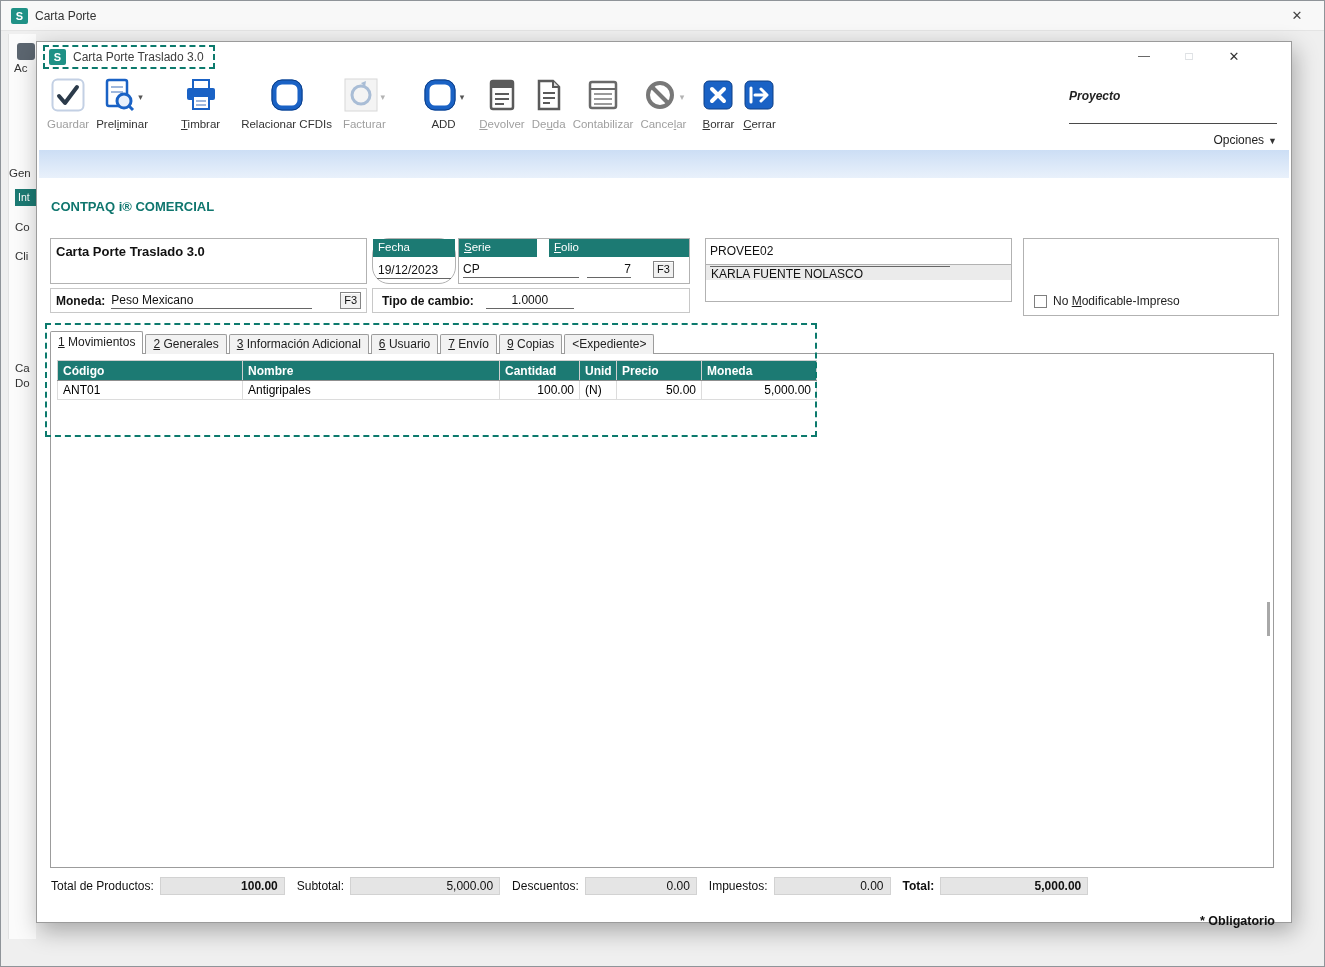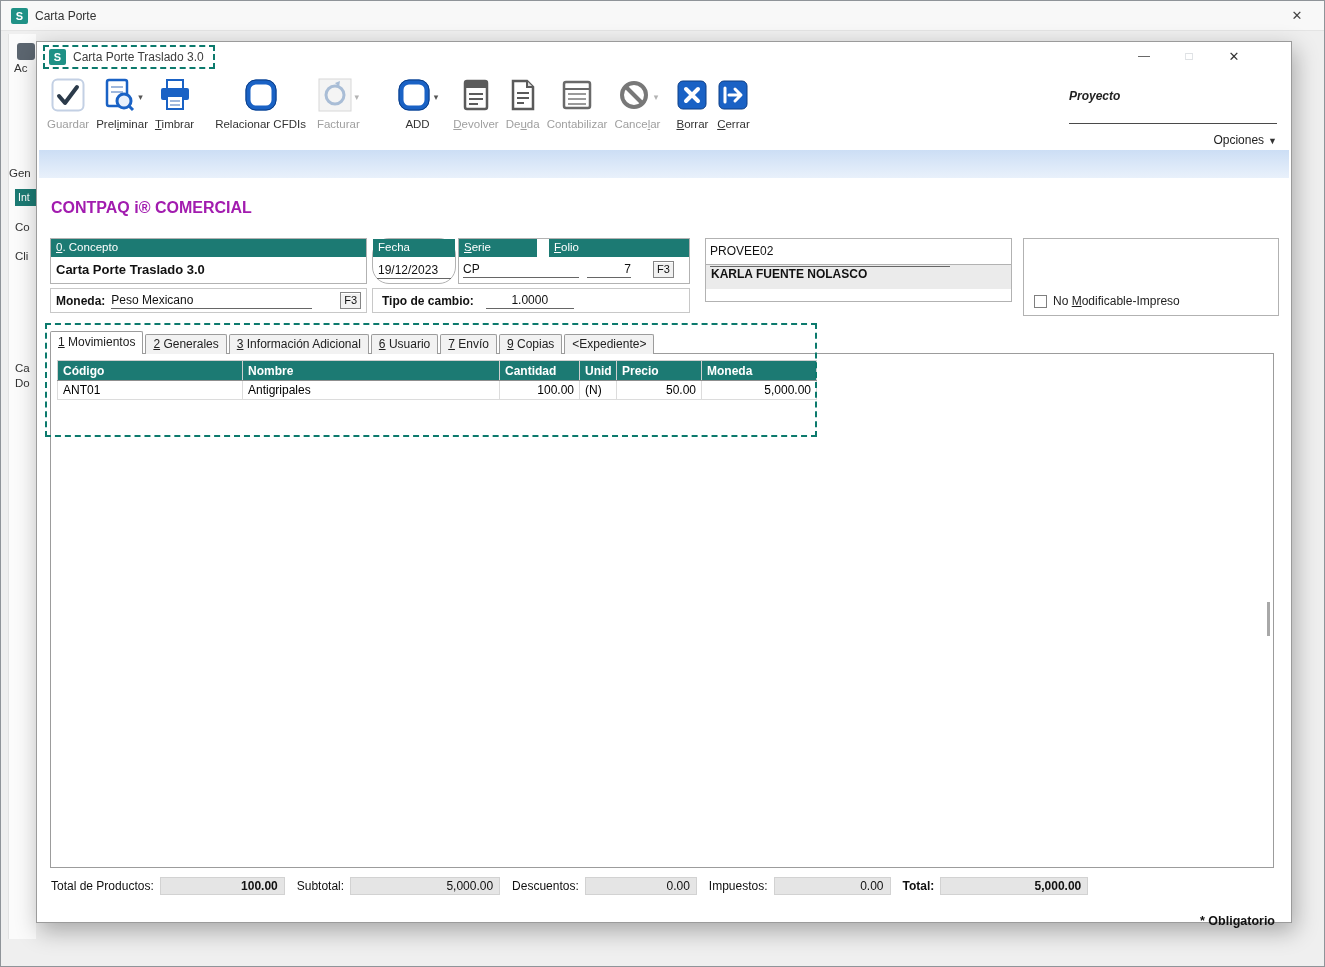--- a/index.html
+++ b/index.html
@@ -35,51 +35,51 @@
   .cap-btn.max{color:#c3c8ce;}
   .cap-btn.close{font-size:13px;color:#333;}
 
   .dlg-toolbar{position:absolute;top:28px;left:0;right:0;height:82px;display:flex;align-items:flex-start;padding:9px 14px 0 10px;}
   .tbtn{display:flex;flex-direction:column;align-items:center;margin-right:7px;}
   .ticon-row{display:flex;align-items:center;height:36px;}
   .dd-arrow{font-size:9px;color:#555;margin-left:3px;}
   .tbtn.disabled .dd-arrow{color:#b3b3b3;}
   .tlabel{font-size:11.5px;color:#333;margin-top:3px;white-space:nowrap;}
   .tbtn.disabled .tlabel{color:#9f9f9f;}
-  .mlA{} .mlB{margin-left:14px;} .mlC{margin-left:4px;}
+  .mlA{margin-left:26px;} .mlB{margin-left:14px;} .mlC{margin-left:4px;}
   .mlD{margin-left:30px;} .mlE{margin-left:8px;} .mlF{margin-left:8px;}
 
   .toolbar-right{margin-left:auto;width:208px;padding-top:7px;}
   .proyecto-row{border-bottom:1px solid #4a4a4a;padding-bottom:19px;font-style:italic;}
   .proyecto-label{font-size:12px;font-weight:bold;color:#222;}
   .opciones{margin-top:9px;text-align:right;font-size:12px;color:#222;}
   .dd-filled{font-size:9px;margin-left:4px;color:#333;}
 
   .blue-strip{position:absolute;top:108px;left:2px;right:2px;height:28px;background:linear-gradient(to bottom,#ccdef5,#e9f1fb);}
-  .brand{position:absolute;top:157px;left:14px;font-size:16px;font-weight:bold;color:#a21caf;}
+  .brand{position:absolute;top:157px;left:14px;font-size:13px;font-weight:bold;color:#0f766e;}
 
   .form-area{position:absolute;top:196px;left:13px;width:1232px;height:86px;font-size:12px;color:#111;}
   .grp{position:absolute;border:1px solid #b2b2b2;background:#fff;}
   .teal-head{background:#1c7a73;color:#fff;font-size:11.5px;height:18px;line-height:17px;padding:0 5px;overflow:hidden;white-space:nowrap;}
   .g-concepto{left:0;top:0;width:317px;height:46px;}
   .g-concepto .g-val{font-weight:bold;font-size:13px;padding:5px 5px 0;white-space:nowrap;}
   .g-fecha{left:322px;top:0;width:84px;height:46px;border-radius:17px;}
   .g-fecha .g-val{margin:6px 4px 0;border-bottom:1px solid #666;padding:0 1px 1px;}
   .g-sf{left:408px;top:0;width:232px;height:46px;}
   .sf-heads{display:flex;gap:12px;}
   .h-serie{width:78px;flex:0 0 auto;}
   .h-folio{flex:1;}
   .sf-vals{display:flex;align-items:flex-end;padding:4px 4px 0;}
   .v-serie{width:116px;border-bottom:1px solid #666;padding-bottom:1px;}
   .v-folio{width:44px;text-align:right;border-bottom:1px solid #666;padding-bottom:1px;margin-left:8px;}
   .f3-btn{margin-left:22px;font-size:11px;border:1px solid #858585;background:#f1f1f1;padding:0 3px;line-height:15px;height:17px;box-shadow:inset 0 1px 0 #fff;}
   .g-cliente{left:655px;top:0;width:307px;height:64px;}
   .cli-val-row{height:25px;padding:5px 4px 0;}
   .v-cliente{display:inline-block;width:240px;border-bottom:1px solid #666;padding-bottom:8px;}
-  .cli-name{background:#ebebeb;border-top:1px solid #b2b2b2;font-weight:bold;height:25px;line-height:18px;padding:0 5px;white-space:nowrap;overflow:hidden;}
+  .cli-name{background:#ebebeb;border-top:1px solid #b2b2b2;font-weight:normal;height:16px;line-height:18px;padding:0 5px;white-space:nowrap;overflow:hidden;}
   .g-rightbox{left:973px;top:0;width:256px;height:78px;}
   .chk-row{position:absolute;left:10px;top:55px;display:flex;align-items:center;gap:6px;}
   .checkbox{width:13px;height:13px;border:1px solid #7f7f7f;background:#fff;flex:0 0 auto;}
   .chk-label{font-size:12px;color:#222;white-space:nowrap;}
   .g-moneda{left:0;top:50px;width:317px;height:25px;border:1px solid #c8c8c8;display:flex;align-items:center;padding:0 5px;}
   .lbl-bold{font-weight:bold;white-space:nowrap;}
   .v-moneda{flex:1;margin:0 6px;border-bottom:1px solid #666;padding-bottom:1px;white-space:nowrap;}
   .g-tipo{left:322px;top:50px;width:318px;height:25px;border:1px solid #c8c8c8;display:flex;align-items:center;padding:0 9px;}
   .v-tipo{width:88px;margin-left:12px;border-bottom:1px solid #666;text-align:center;padding-bottom:1px;}
 
@@ -292,21 +292,20 @@
         </div>
       </div>
 
       <div class="blue-strip"></div>
 
       <div class="brand">CONTPAQ i® COMERCIAL</div>
 
       <div class="form-area">
 
         <div class="grp g-concepto">
-          <div class="teal-head"><u>0</u>. Concepto</div>
           <div class="g-val">Carta Porte Traslado 3.0</div>
         </div>
 
         <div class="grp g-fecha">
           <div class="teal-head">Fecha</div>
           <div class="g-val">19/12/2023</div>
         </div>
 
         <div class="grp g-sf">
           <div class="sf-heads">

